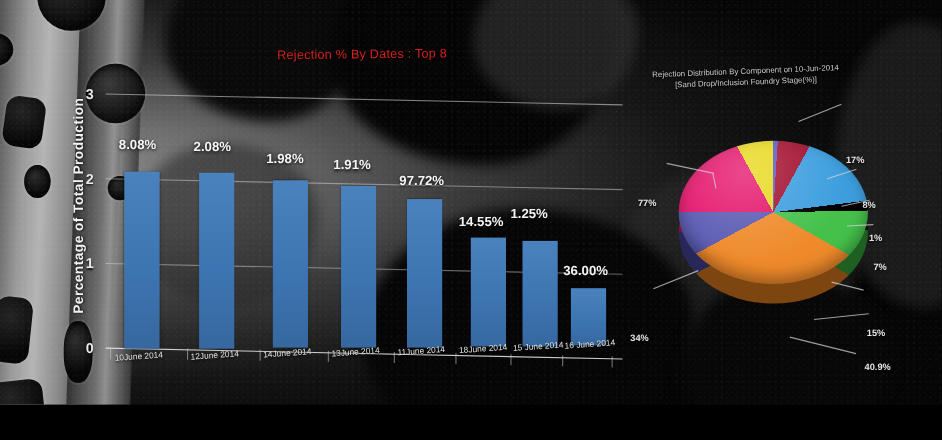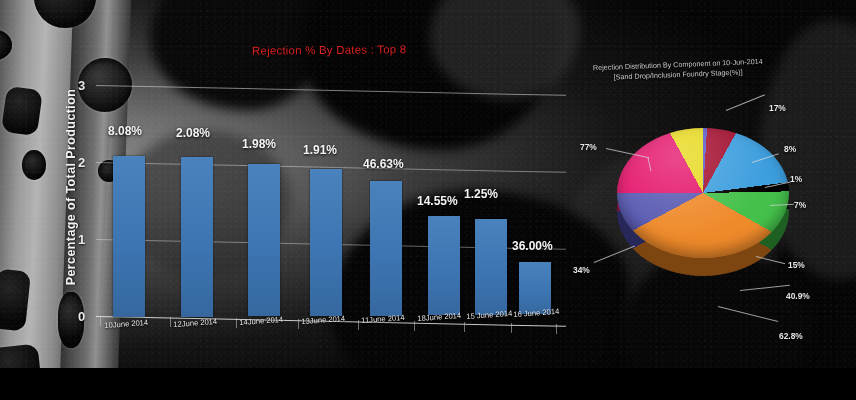--- a/index.html
+++ b/index.html
@@ -125,21 +125,21 @@
       #5a5ab3 331.9deg 360deg);
     box-shadow:inset 0 -6px 14px rgba(0,0,0,.35);
   }
   .pie-gloss{
     position:absolute;left:0;top:0;width:172px;height:130px;border-radius:50%;
     background:radial-gradient(ellipse at 35% 22%, rgba(255,255,255,.22), rgba(255,255,255,0) 58%);
     pointer-events:none;
   }
   .pie-lbl{
     position:absolute;color:#e6e6e6;font-size:8.4px;font-weight:bold;
-    text-shadow:0 1px 3px rgba(0,0,0,1);white-space:nowrap;
+    text-shadow:0 1px 3px rgba(0,0,0,1);white-space:nowrap;margin-top:37px;
   }
   .leader{position:absolute;background:rgba(215,215,215,.72);height:1px;transform-origin:left center;}
 </style>
 </head>
 <body>
 
 <div id="stage">
 
   <div class="bg">
     <div class="bg-base"></div>
@@ -194,21 +194,21 @@
       <div class="bar" style="left:428px;bottom:85px;height:99px;"></div>
       <div class="bar" style="left:475px;bottom:85px;height:96px;"></div>
       <div class="bar" style="left:519px;bottom:86px;height:52px;"></div>
     </div>
 
     <div>
       <div class="bar-val" style="left:108px;top:124px;">8.08%</div>
       <div class="bar-val" style="left:176px;top:126px;">2.08%</div>
       <div class="bar-val" style="left:242px;top:137px;">1.98%</div>
       <div class="bar-val" style="left:303px;top:143px;">1.91%</div>
-      <div class="bar-val" style="left:363px;top:157px;">46.63%</div>
+      <div class="bar-val" style="left:363px;top:157px;">97.72%</div>
       <div class="bar-val" style="left:417px;top:194px;">14.55%</div>
       <div class="bar-val" style="left:464px;top:187px;">1.25%</div>
       <div class="bar-val" style="left:512px;top:239px;">36.00%</div>
     </div>
 
     <div>
       <div class="tickmark" style="left:100px;top:316px;height:10px;"></div>
       <div class="tickmark" style="left:170px;top:317px;height:10px;"></div>
       <div class="tickmark" style="left:236px;top:318px;height:10px;"></div>
       <div class="tickmark" style="left:298px;top:319px;height:10px;"></div>

